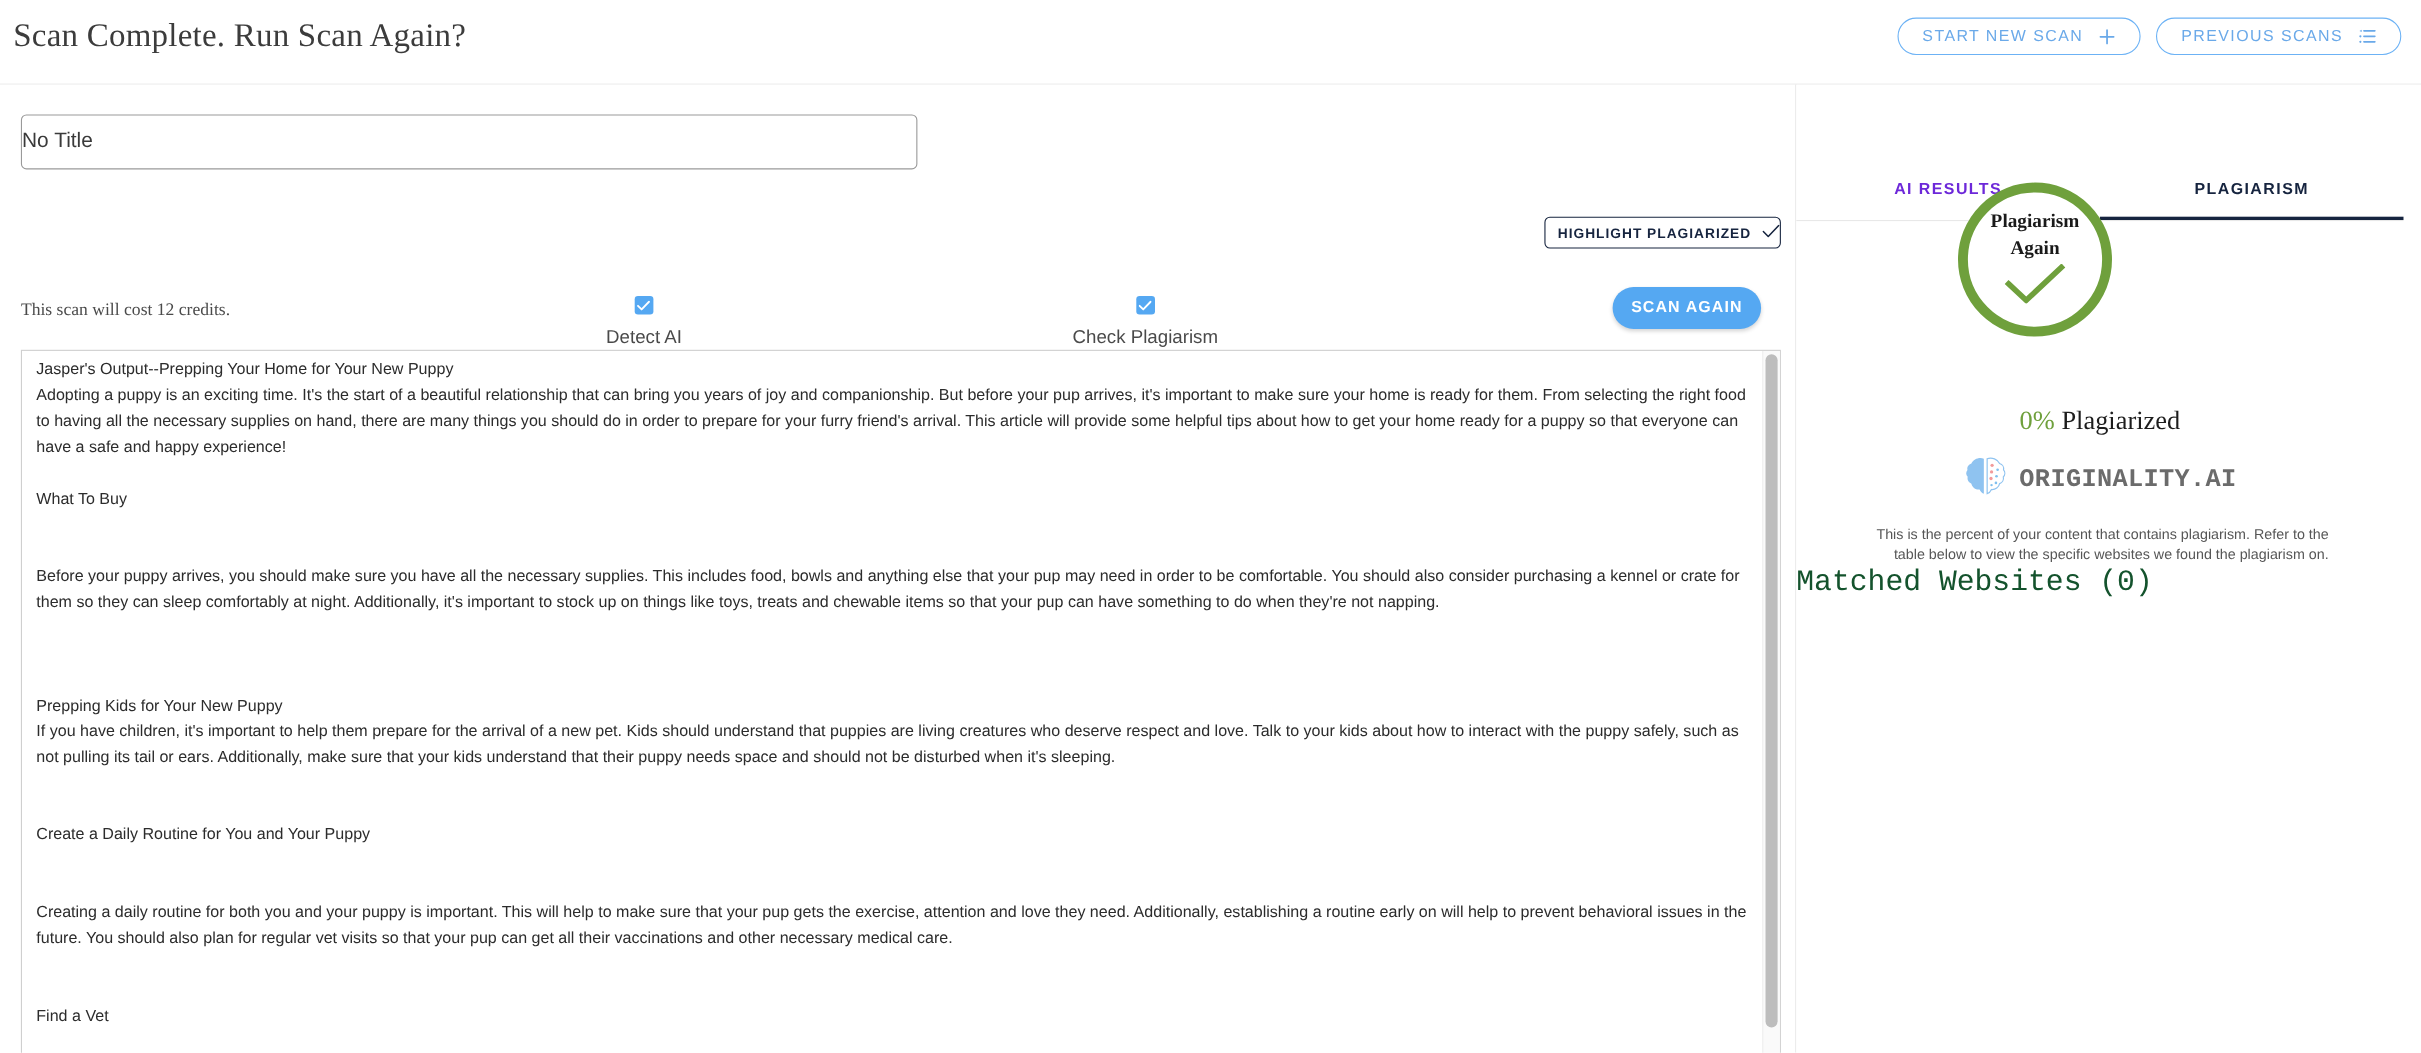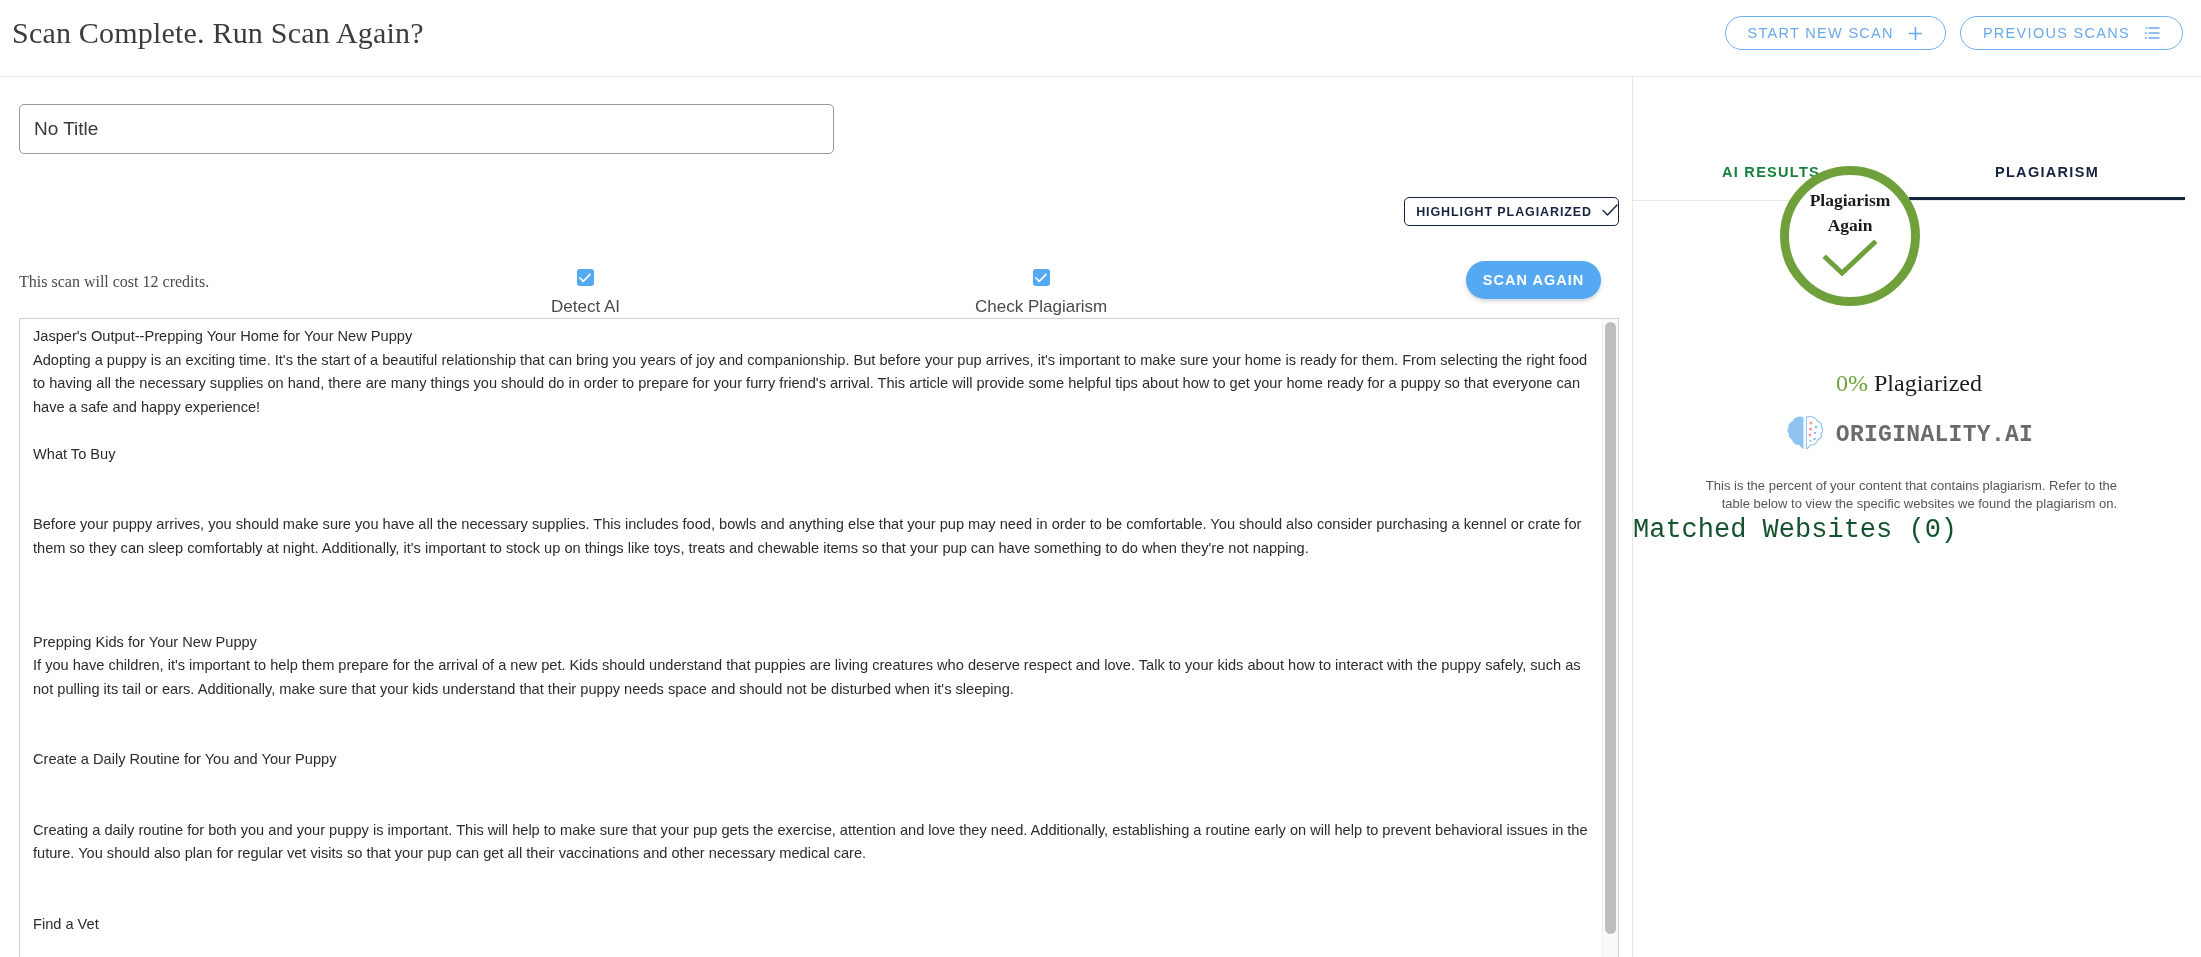--- a/index.html
+++ b/index.html
@@ -40,21 +40,21 @@
 
   
   .left-pane {
     position:absolute; left:0; top:77px; width:1632px; height:880px;
     background:#fff;
   }
   .title-input {
     position:absolute; left:19px; top:27px; width:815px; height:50px;
     border:1px solid #9a9a9a; border-radius:5px; background:#fff;
     font-family:"Liberation Sans", sans-serif;
-    font-size:19px; color:#3a3a3a; padding: 0 14px; outline:none;
+    font-size:19px; color:#3a3a3a; padding: 0 0; outline:none;
   }
   .title-input::placeholder { color:#3a3a3a; }
 
   .highlight-btn {
     position:absolute; left:1404px; top:120px; width:215px; height:29px;
     border:1.5px solid #16243f; border-radius:5px; background:#fff;
     color:#16243f; font-size:12.5px; font-weight:700; letter-spacing:.9px;
     display:flex; align-items:center; justify-content:flex-end; gap:10px;
     cursor:pointer;
   }
@@ -112,21 +112,21 @@
     position:absolute; left:1633px; top:77px; width:2201px; height:880px;
     background:#fff;
   }
   .tabs {
     position:absolute; left:0; top:80px; width:552px; height:43px;
     display:flex;
   }
   .tab {
     flex:1; display:flex; align-items:flex-start; justify-content:center;
     font-size:14.5px; font-weight:700; letter-spacing:1.3px;
-    padding-top:7px; cursor:pointer; color:#15803d;
+    padding-top:7px; cursor:pointer; color:#6d28d9;
   }
   .tab.active { color:#16243f; border-bottom:3px solid #16243f; height:43px; }
   .tabs-underline {
     position:absolute; left:0; top:123px; width:552px; height:1px; background:#e8e8e8;
   }
 
   .score-ring {
     position:absolute; left:147px; top:89px; width:140px; height:140px;
     border-radius:50%; border:9px solid #6fa03c; background:#fff;
     display:flex; flex-direction:column; align-items:center; justify-content:flex-start;

